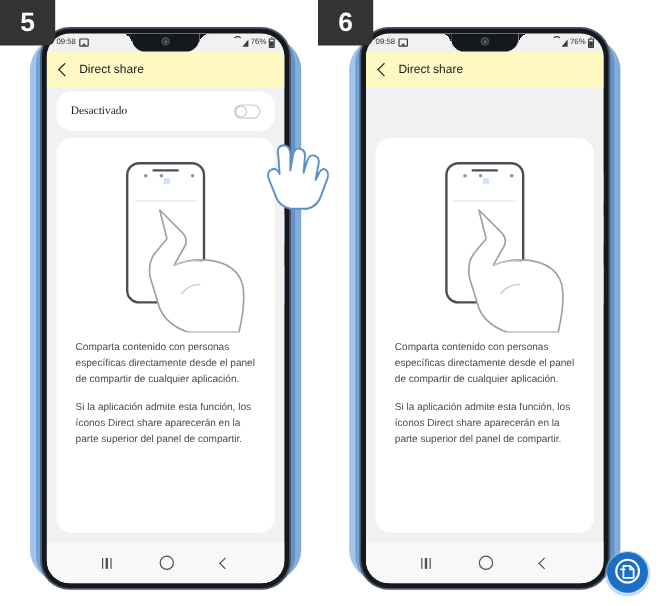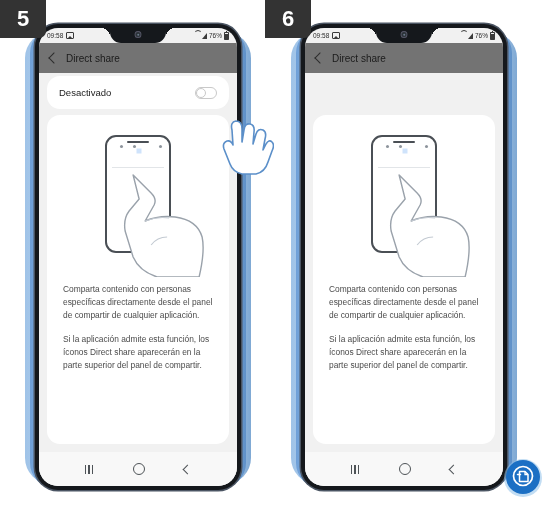--- a/index.html
+++ b/index.html
@@ -101,35 +101,35 @@
   .ico-sig{width:0;height:0;border-left:5px solid transparent;
     border-bottom:6px solid #3a3a3a;}
   .ico-bat{width:3.5px;height:6px;border:0.8px solid #3a3a3a;border-radius:0.8px;
     position:relative;background:linear-gradient(to top,#3a3a3a 76%,transparent 76%);}
   .ico-bat:before{content:"";position:absolute;left:1px;top:-1.6px;width:1.4px;height:1px;background:#3a3a3a;}
 
   
   .appbar{
     position:absolute;top:15px;left:0;right:0;height:30px;
     display:flex;align-items:center;gap:8px;padding:0 11px;
-    background:#737373;box-sizing:border-box;
+    background:#fef9c3;box-sizing:border-box;
   }
   .backarrow{
     width:7px;height:7px;border-left:1.4px solid #2c2c2c;border-bottom:1.4px solid #2c2c2c;
     transform:rotate(45deg);margin-top:0;
   }
   .appbar-title{font-size:10px;color:#1b1b1b;}
 
   
   .card{
     position:absolute;left:8px;right:8px;background:#ffffff;
     border-radius:13px;
   }
   .toggle-card{top:48px;height:33px;display:flex;align-items:center;
-    justify-content:space-between;padding:0 12px;box-sizing:border-box;}
+    justify-content:space-between;padding:0 12px;box-sizing:border-box;font-family:Liberation Serif, serif;}
   .toggle-card.on{background:#79aef2;}
   .toggle-label{font-size:9.5px;color:#1b1b1b;}
   .toggle-card.on .toggle-label{color:#ffffff;}
   .switch{width:22px;height:12px;border-radius:7px;position:relative;
     border:1.1px solid #c9c9c9;background:#ffffff;box-sizing:border-box;}
   .switch .knob{position:absolute;top:50%;transform:translateY(-50%);
     width:10px;height:10px;border-radius:50%;background:#ffffff;
     border:1.1px solid #c9c9c9;box-sizing:border-box;left:0px;}
   .switch.on{background:#4a90e2;border-color:#4a90e2;}
   .switch.on .knob{left:10px;border-color:#ffffff;background:#ffffff;}

